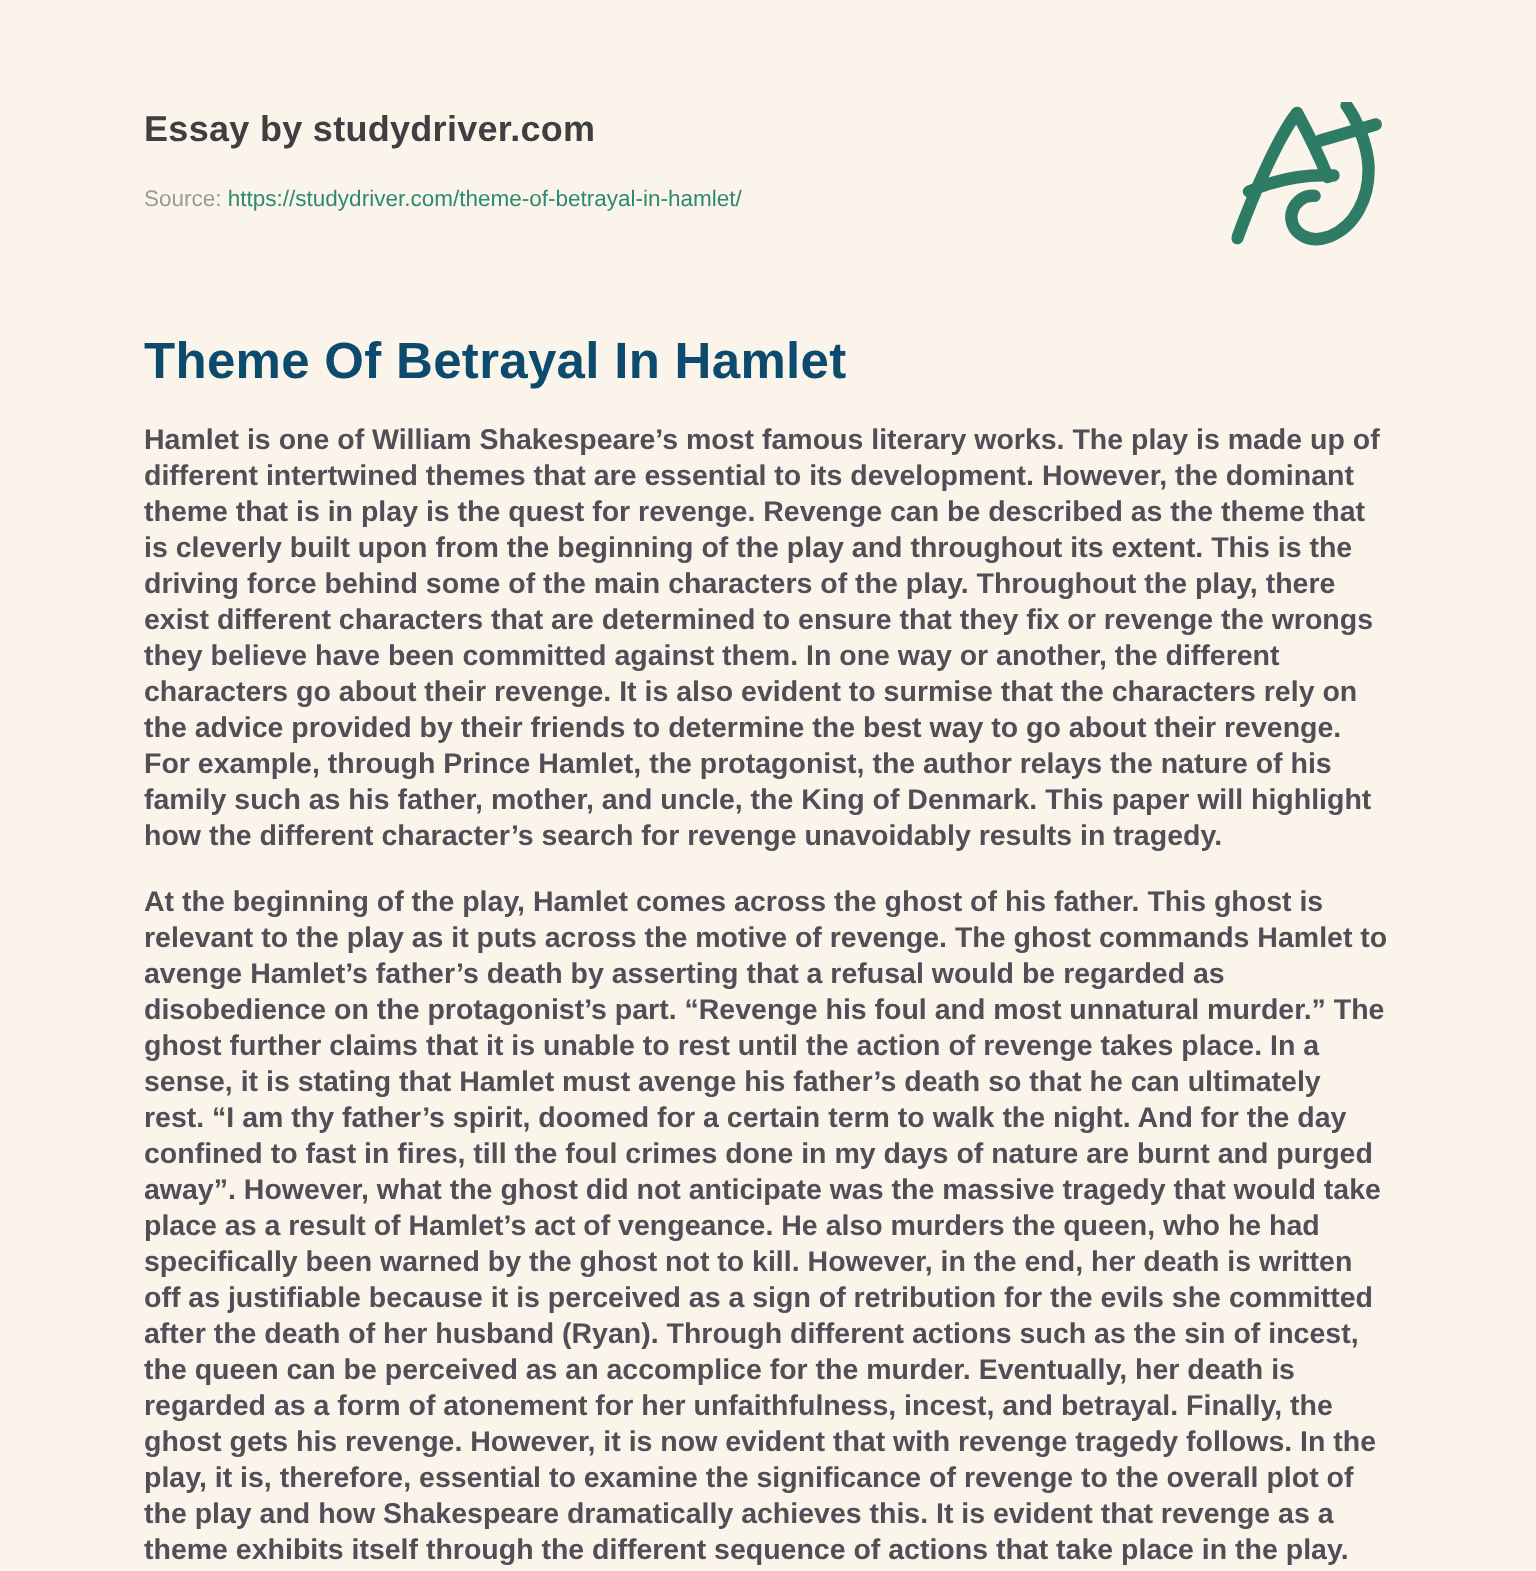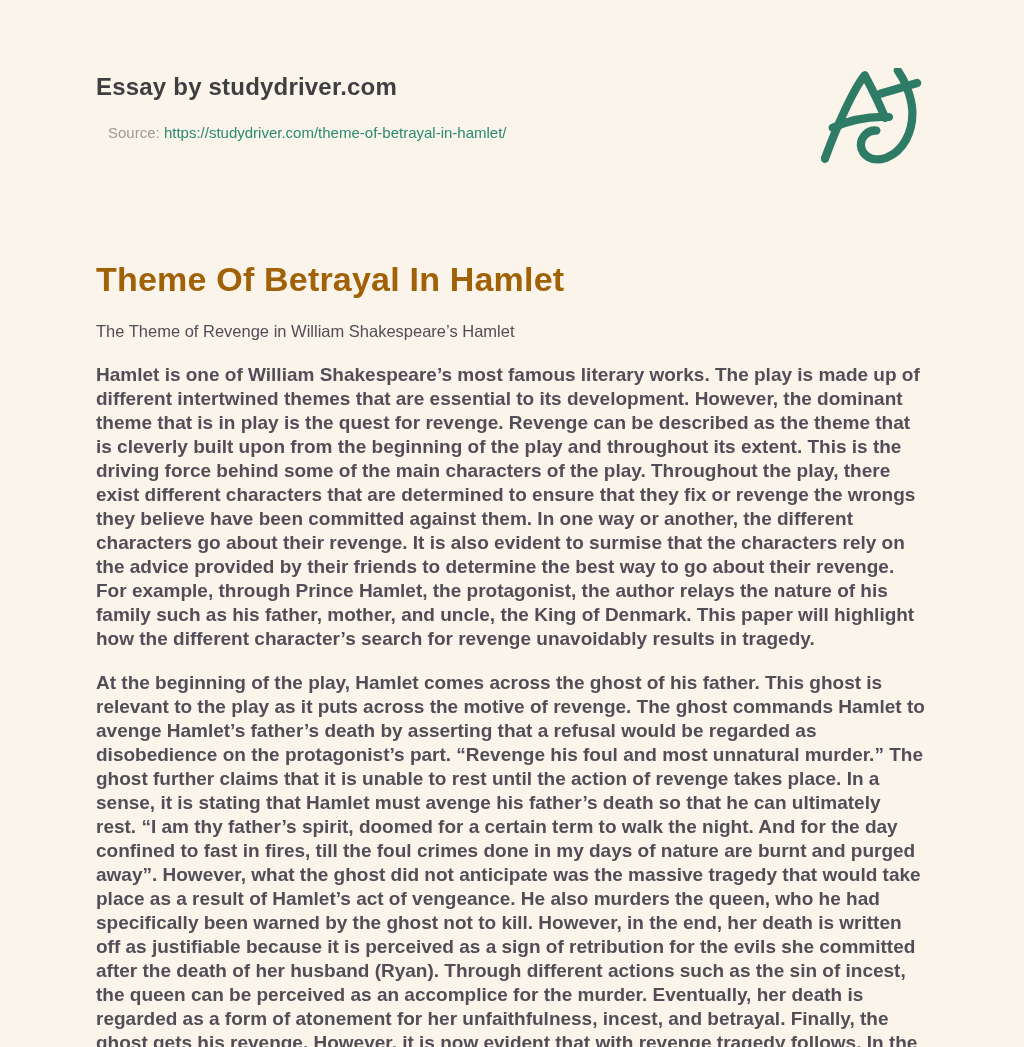--- a/index.html
+++ b/index.html
@@ -29,42 +29,42 @@
   }
   .site-title {
     margin: 0;
     font-size: 24px;
     line-height: 26px;
     font-weight: 700;
     color: #3F3E41;
     letter-spacing: 0.2px;
   }
   .source-line {
-    margin: 23px 0 0 12px;
+    margin: 23px 0 0 0;
     font-size: 15px;
     line-height: 20px;
   }
   .source-label {
     color: #9C9A96;
   }
   .source-link {
     color: #2B8A70;
     text-decoration: none;
   }
   .logo {
     flex: 0 0 auto;
     margin-top: -6px;
     margin-right: 2px;
   }
   .essay-title {
-    margin: 89px 0 0 0;
+    margin: 50px 0 0 0;
     font-size: 34px;
     line-height: 41px;
     font-weight: 700;
-    color: #a16207;
+    color: #0c4a6e;
     letter-spacing: 0.2px;
   }
   .essay-subtitle {
     margin: 19px 0 0 0;
     font-size: 16.5px;
     line-height: 24px;
     color: #514E57;
   }
   .essay-paragraph {
     margin: 20px 0 0 0;
@@ -94,21 +94,20 @@
         <path d="M12,61 C32,52 52,49 70,50"></path>
         <path d="M61,26 L99,15"></path>
         <path d="M79,2 C86,12 93,28 94,43 C95,65 85,85 67,92 C53,97 42,90 41,79 C41,70 49,63 57,64"></path>
       </svg>
     </div>
   </header>
 
   <main>
     <h2 class="essay-title">Theme Of Betrayal In Hamlet</h2>
 
-    <p class="essay-subtitle">The Theme of Revenge in William Shakespeare’s Hamlet</p>
 
     <p class="essay-paragraph">Hamlet is one of William Shakespeare’s most famous literary works. The play is made up of different intertwined themes that are essential to its development. However, the dominant theme that is in play is the quest for revenge. Revenge can be described as the theme that is cleverly built upon from the beginning of the play and throughout its extent. This is the driving force behind some of the main characters of the play. Throughout the play, there exist different characters that are determined to ensure that they fix or revenge the wrongs they believe have been committed against them. In one way or another, the different characters go about their revenge. It is also evident to surmise that the characters rely on the advice provided by their friends to determine the best way to go about their revenge. For example, through Prince Hamlet, the protagonist, the author relays the nature of his family such as his father, mother, and uncle, the King of Denmark. This paper will highlight how the different character’s search for revenge unavoidably results in tragedy.</p>
 
     <p class="essay-paragraph">At the beginning of the play, Hamlet comes across the ghost of his father. This ghost is relevant to the play as it puts across the motive of revenge. The ghost commands Hamlet to avenge Hamlet’s father’s death by asserting that a refusal would be regarded as disobedience on the protagonist’s part. “Revenge his foul and most unnatural murder.” The ghost further claims that it is unable to rest until the action of revenge takes place. In a sense, it is stating that Hamlet must avenge his father’s death so that he can ultimately rest. “I am thy father’s spirit, doomed for a certain term to walk the night. And for the day confined to fast in fires, till the foul crimes done in my days of nature are burnt and purged away”. However, what the ghost did not anticipate was the massive tragedy that would take place as a result of Hamlet’s act of vengeance. He also murders the queen, who he had specifically been warned by the ghost not to kill. However, in the end, her death is written off as justifiable because it is perceived as a sign of retribution for the evils she committed after the death of her husband (Ryan). Through different actions such as the sin of incest, the queen can be perceived as an accomplice for the murder. Eventually, her death is regarded as a form of atonement for her unfaithfulness, incest, and betrayal. Finally, the ghost gets his revenge. However, it is now evident that with revenge tragedy follows. In the play, it is, therefore, essential to examine the significance of revenge to the overall plot of the play and how Shakespeare dramatically achieves this. It is evident that revenge as a theme exhibits itself through the different sequence of actions that take place in the play.</p>
 
   </main>
 
 </div>
 
 </body></html>

